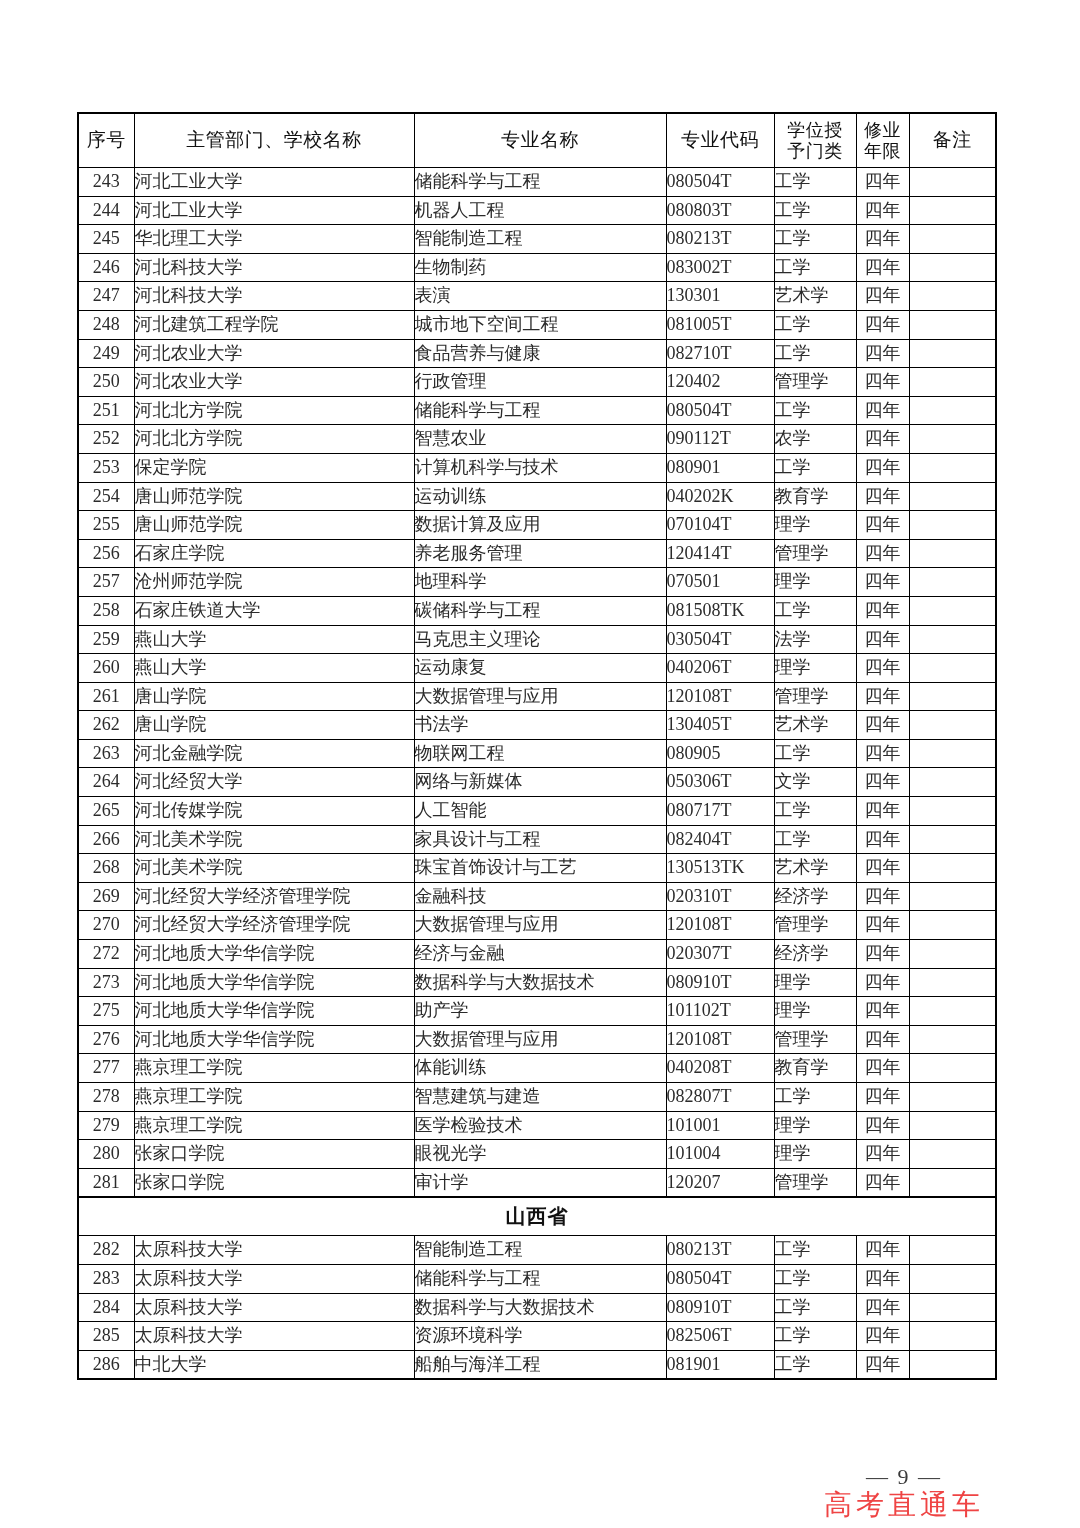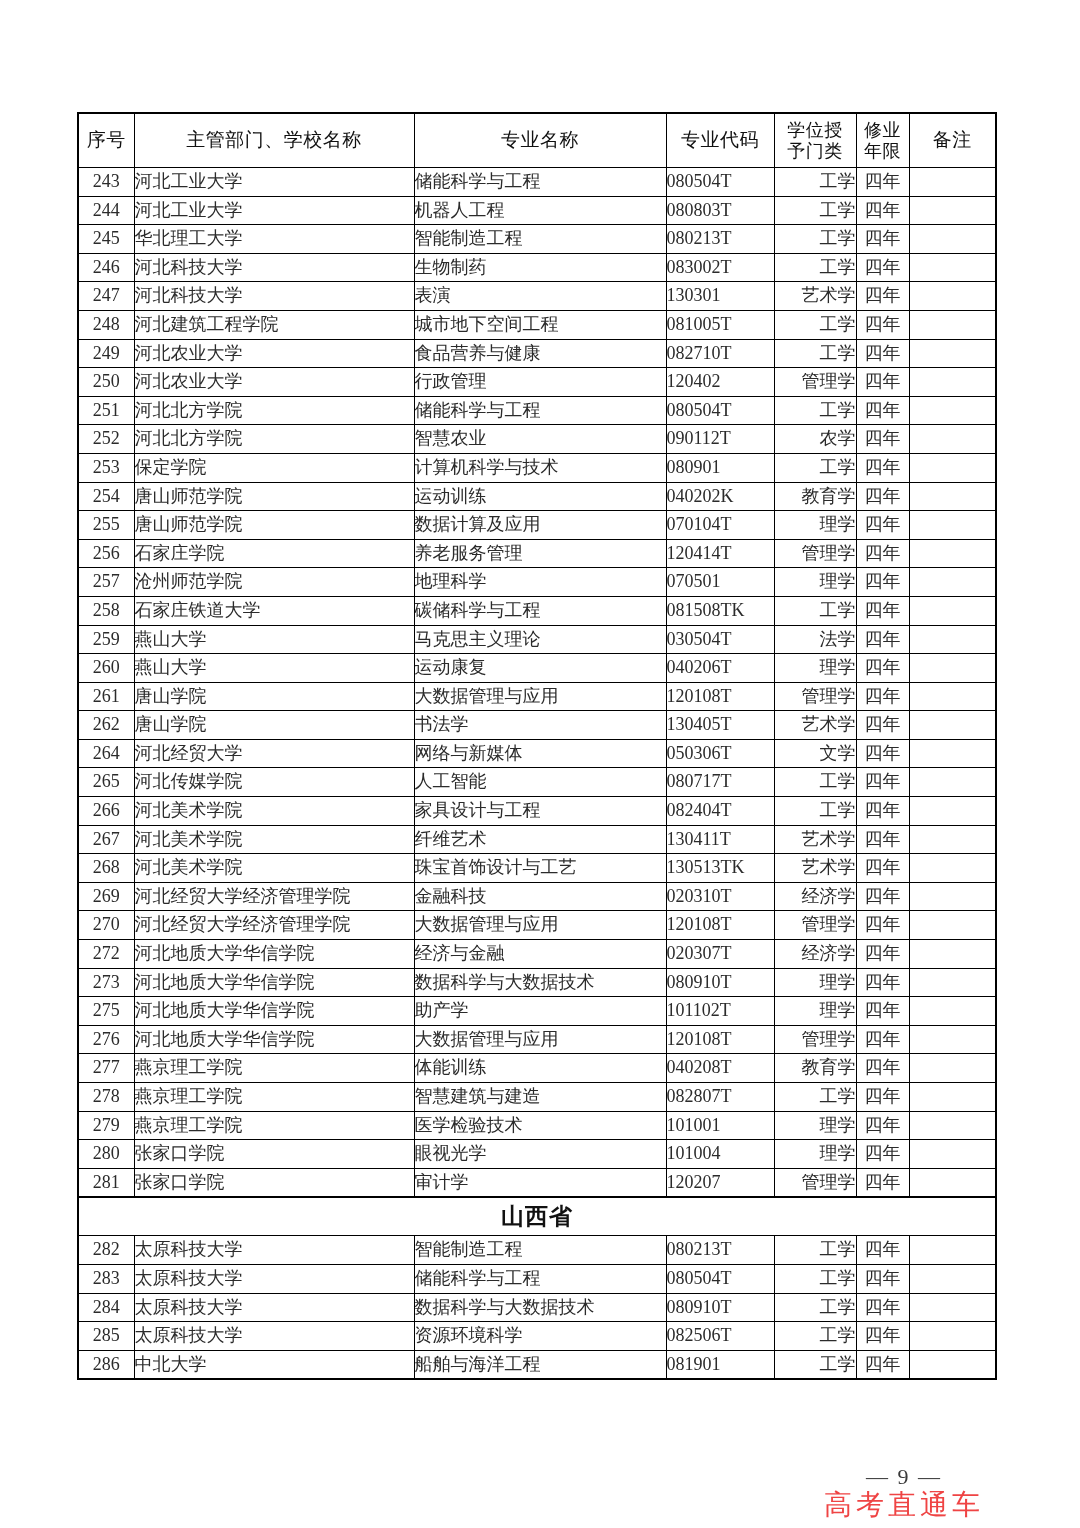--- a/index.html
+++ b/index.html
@@ -98,38 +98,38 @@
     white-space: nowrap;
     overflow: hidden;
   }
   td.cell-code {
     text-align: left;
     padding-left: 5px;
     font-size: 17.5px;
     white-space: nowrap;
   }
   td.cell-degree {
-    text-align: right;
+    text-align: left;
     padding-left: 7px;
     white-space: nowrap;
   }
   td.cell-years {
     text-align: center;
     padding-left: 5px;
     white-space: nowrap;
   }
   td.cell-remark {
     text-align: center;
   }
 
   
   tr.province-row td {
     height: 37px;
     text-align: center;
-    font-size: 23px;
+    font-size: 20px;
     font-weight: bold;
     color: #111;
     letter-spacing: 1px;
     border-top: 2px solid #000;
     border-bottom: 1px solid #000;
   }
 
   tbody tr:last-child td {
     border-bottom: 2px solid #000;
   }
@@ -368,20 +368,29 @@
           <tr class="data-row">
             <td class="cell-no">262</td>
             <td class="cell-school">唐山学院</td>
             <td class="cell-major">书法学</td>
             <td class="cell-code">130405T</td>
             <td class="cell-degree">艺术学</td>
             <td class="cell-years">四年</td>
             <td class="cell-remark"></td>
           </tr>
           <tr class="data-row">
+            <td class="cell-no">263</td>
+            <td class="cell-school">河北金融学院</td>
+            <td class="cell-major">物联网工程</td>
+            <td class="cell-code">080905</td>
+            <td class="cell-degree">工学</td>
+            <td class="cell-years">四年</td>
+            <td class="cell-remark"></td>
+          </tr>
+          <tr class="data-row">
             <td class="cell-no">264</td>
             <td class="cell-school">河北经贸大学</td>
             <td class="cell-major">网络与新媒体</td>
             <td class="cell-code">050306T</td>
             <td class="cell-degree">文学</td>
             <td class="cell-years">四年</td>
             <td class="cell-remark"></td>
           </tr>
           <tr class="data-row">
             <td class="cell-no">265</td>
@@ -395,29 +404,20 @@
           <tr class="data-row">
             <td class="cell-no">266</td>
             <td class="cell-school">河北美术学院</td>
             <td class="cell-major">家具设计与工程</td>
             <td class="cell-code">082404T</td>
             <td class="cell-degree">工学</td>
             <td class="cell-years">四年</td>
             <td class="cell-remark"></td>
           </tr>
           <tr class="data-row">
-            <td class="cell-no">267</td>
-            <td class="cell-school">河北美术学院</td>
-            <td class="cell-major">纤维艺术</td>
-            <td class="cell-code">130411T</td>
-            <td class="cell-degree">艺术学</td>
-            <td class="cell-years">四年</td>
-            <td class="cell-remark"></td>
-          </tr>
-          <tr class="data-row">
             <td class="cell-no">268</td>
             <td class="cell-school">河北美术学院</td>
             <td class="cell-major">珠宝首饰设计与工艺</td>
             <td class="cell-code">130513TK</td>
             <td class="cell-degree">艺术学</td>
             <td class="cell-years">四年</td>
             <td class="cell-remark"></td>
           </tr>
           <tr class="data-row">
             <td class="cell-no">269</td>

